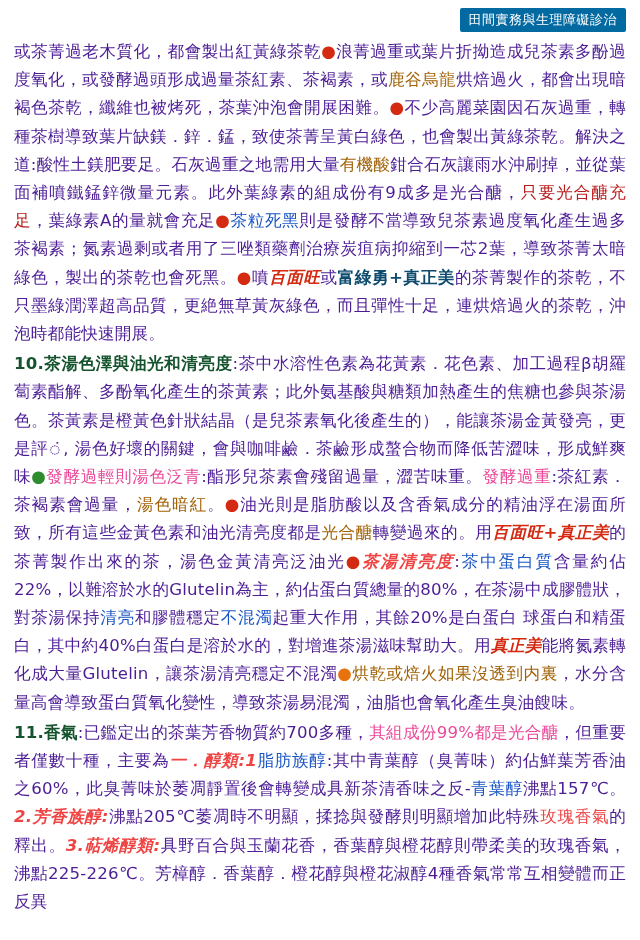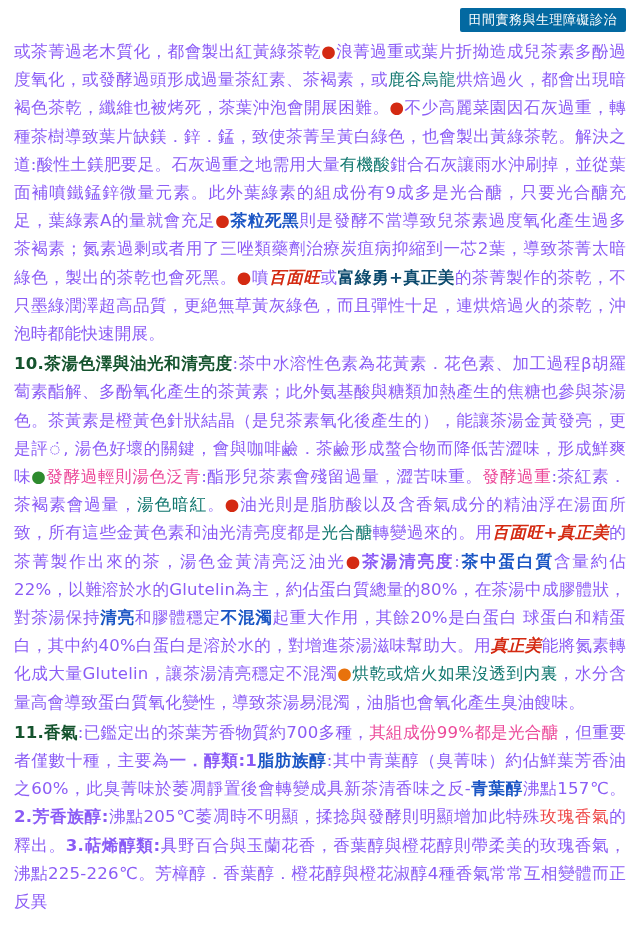--- a/index.html
+++ b/index.html
@@ -44,29 +44,29 @@
     font-size: 16.6px;
     line-height: 28.2px;
     color: #1a1a1a;
     text-align: justify;
     text-justify: inter-ideograph;
     letter-spacing: 0.2px;
   }
   p.para.sec {
     margin-top: 2px;
   }
-  .blk   { color: #8b5cf6; }
-  .org   { color: #0f766e; }
-  .orgb  { color: #8b5cf6; font-weight: bold; }
+  .blk   { color: #4c1d95; }
+  .org   { color: #a16207; }
+  .orgb  { color: #ef4444; font-weight: bold; font-style: italic; }
   .red   { color: #ef4444; }
   .redb  { color: #d42a12; font-weight: bold; font-style: italic; }
   .grn   { color: #ec4899; }
   .grnb  { color: #0c4a6e; font-weight: bold; }
-  .blu   { color: #1a55c4; font-weight: bold; }
-  .pur   { color: #8b5cf6; }
+  .blu   { color: #1a55c4; }
+  .pur   { color: #b91c1c; }
   .bullet-g { color: #2e8b2e; font-weight: bold; }
   .bullet-o { color: #e8720c; font-weight: bold; }
   .bullet-r { color: #d42a12; font-weight: bold; }
   .secnum {
     color: #14532d;
     font-weight: bold;
   }
 </style>
 </head>
 <body>

